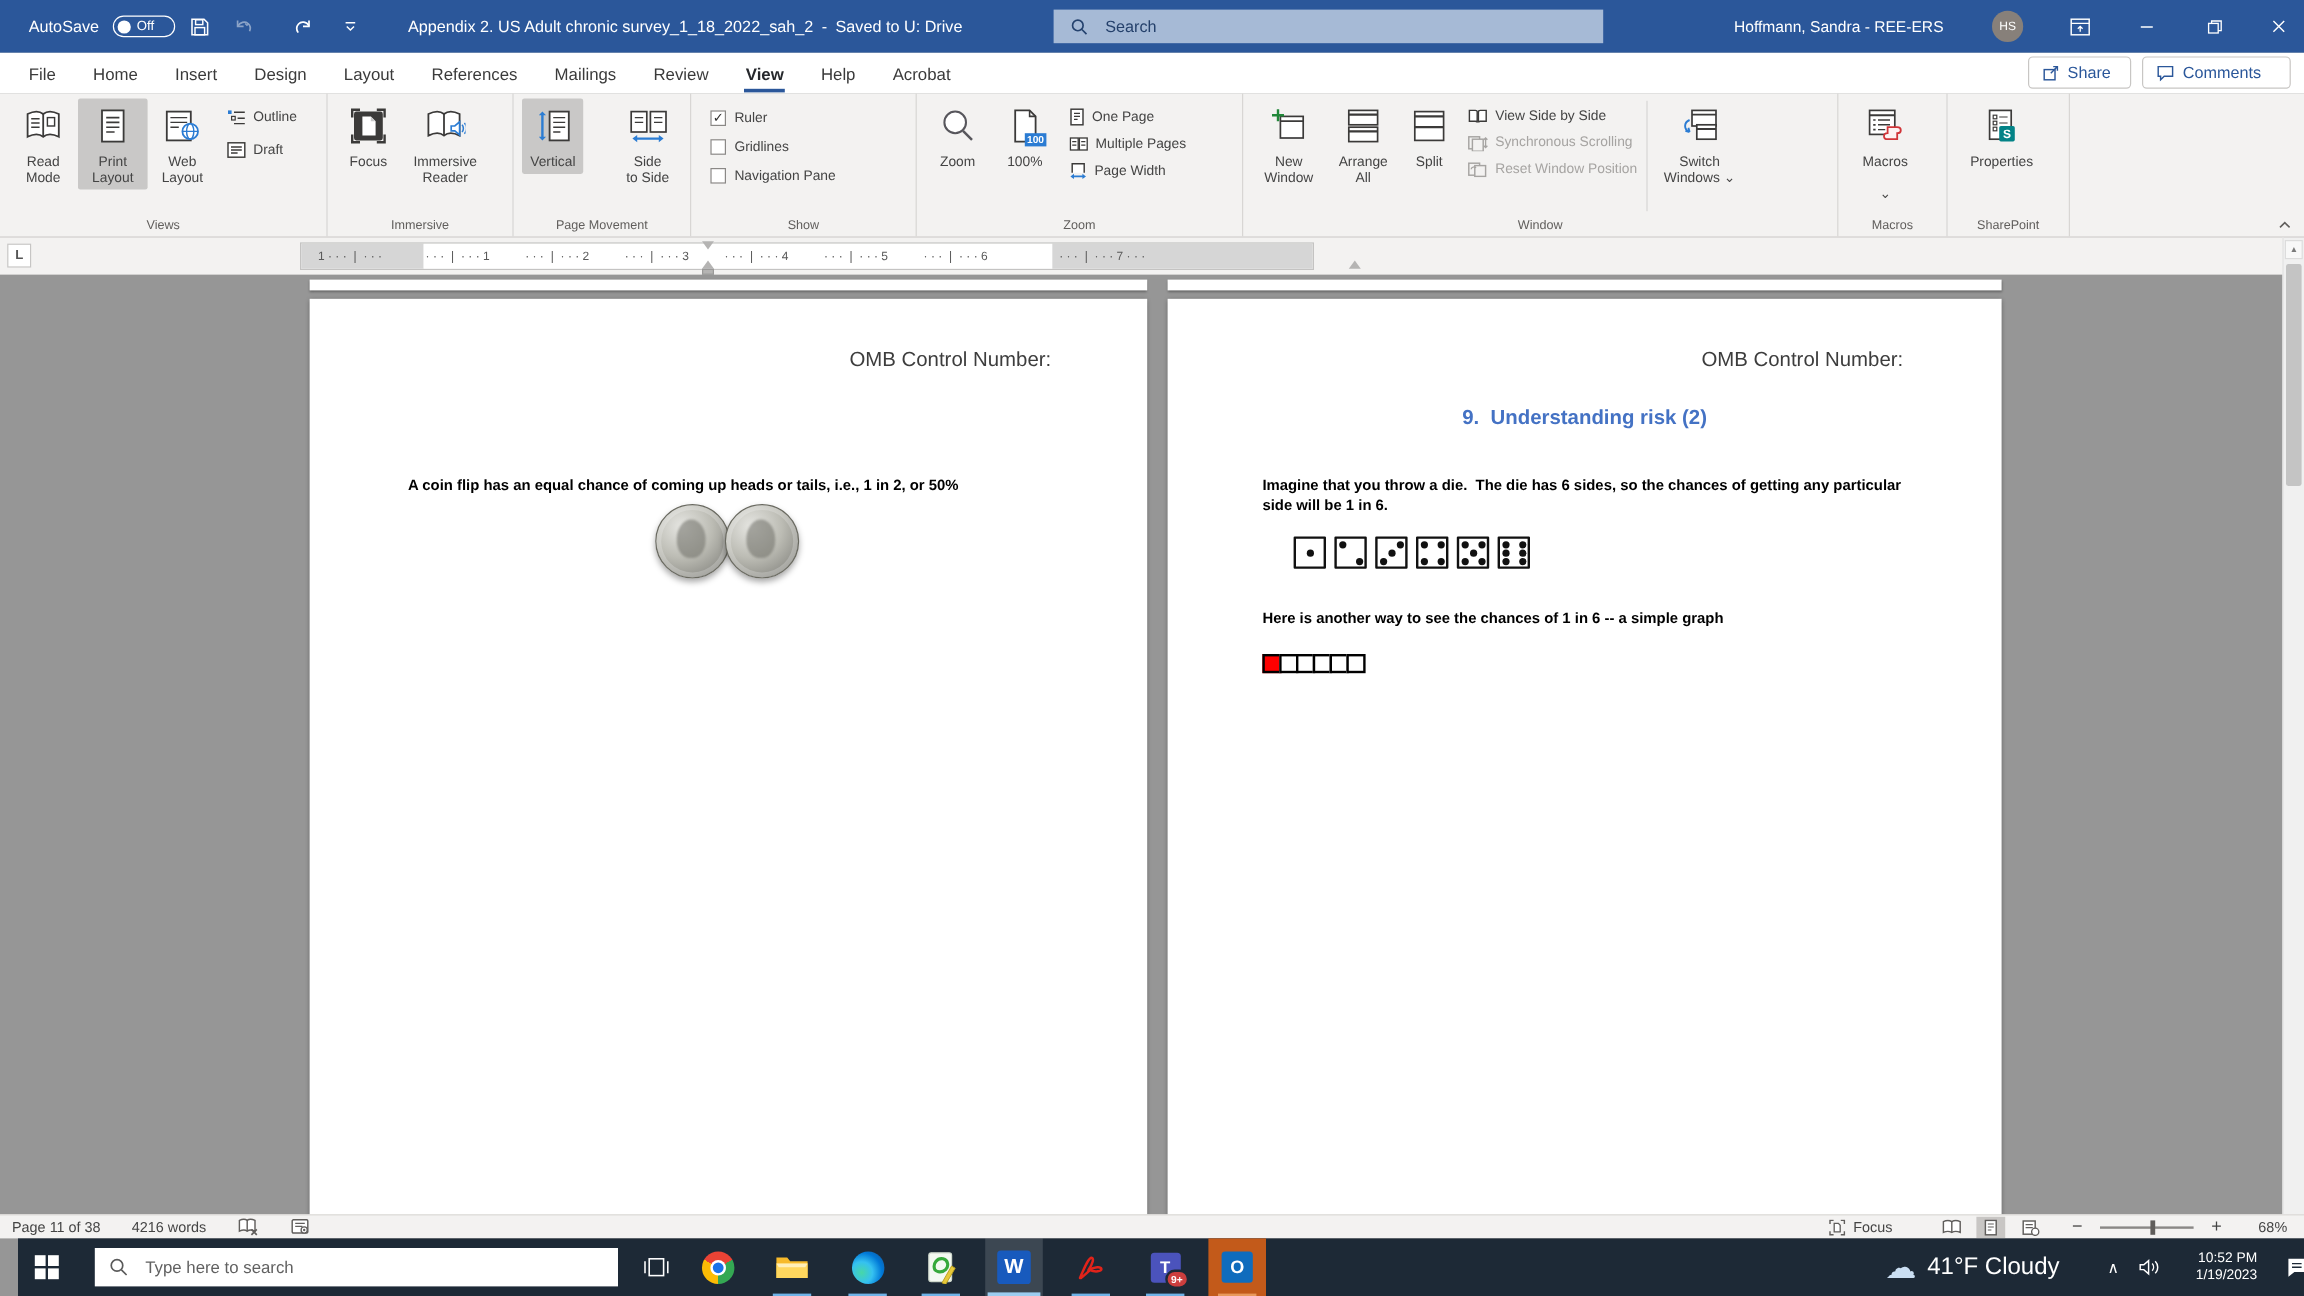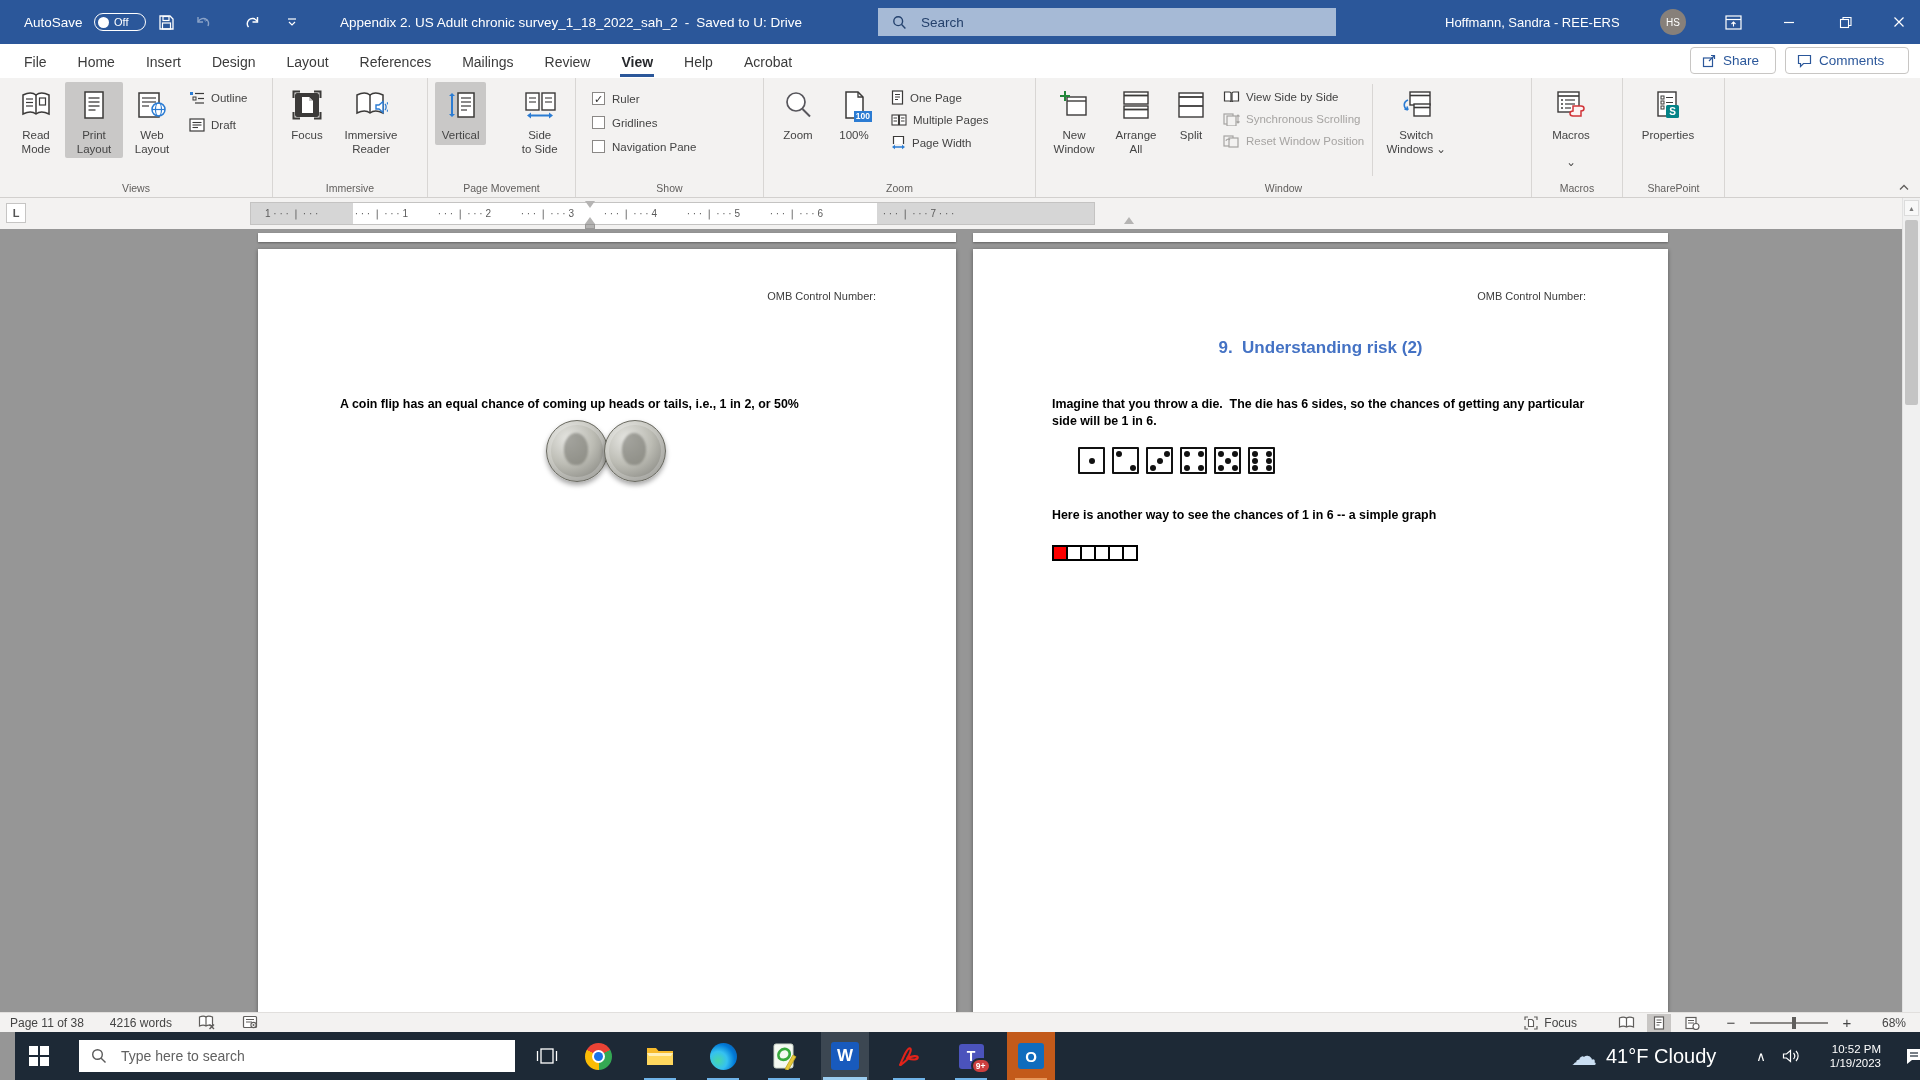--- a/index.html
+++ b/index.html
@@ -69,21 +69,21 @@
   .tri-down{position:absolute;width:0;height:0;border-left:5px solid transparent;border-right:5px solid transparent;
     border-top:7px solid #b5b4b3;}
   .tri-up{position:absolute;width:0;height:0;border-left:5px solid transparent;border-right:5px solid transparent;
     border-bottom:7px solid #b5b4b3;}
   .isq{position:absolute;width:10px;height:5px;background:#b5b4b3;border:1px solid #9a9998;box-sizing:border-box;}
 
   
   .docarea{position:absolute;top:229px;left:0;width:1903px;height:783px;background:#969696;overflow:hidden;}
   .prevpage{position:absolute;top:4px;height:9px;background:#fff;box-shadow:0 1px 2px rgba(0,0,0,.35);}
   .page{position:absolute;top:20px;height:790px;background:#fff;box-shadow:0 1px 4px rgba(0,0,0,.4);}
-  .omb{position:absolute;top:41px;font-size:11px;color:#3d3d3d;}
+  .omb{position:absolute;top:41px;font-size:17px;color:#3d3d3d;}
   .dheading{position:absolute;top:89px;left:0;right:0;text-align:center;font-size:17px;font-weight:700;
     color:#4472c4;white-space:pre-wrap;}
   .dbody{position:absolute;font-size:12.4px;font-weight:700;color:#000;white-space:pre-wrap;line-height:17px;}
   .coin{width:60px;height:60px;border-radius:50%;border:1px solid #696960;position:absolute;
     background:radial-gradient(circle at 35% 30%, #e6e6e2, #bcbcb4 45%, #90908a 78%, #787870);
     box-shadow:inset 0 0 0 4px rgba(255,255,255,.22), 0 3px 5px rgba(0,0,0,.35);}
   .coin::after{content:"";position:absolute;left:17px;top:12px;width:24px;height:32px;border-radius:50% 50% 45% 45%;
     background:rgba(110,110,102,.55);filter:blur(1px);}
   .dicerow{position:absolute;display:flex;gap:7px;}
   .die{width:27px;height:27px;border:2px solid #111;border-radius:1px;background:#fff;box-sizing:border-box;

